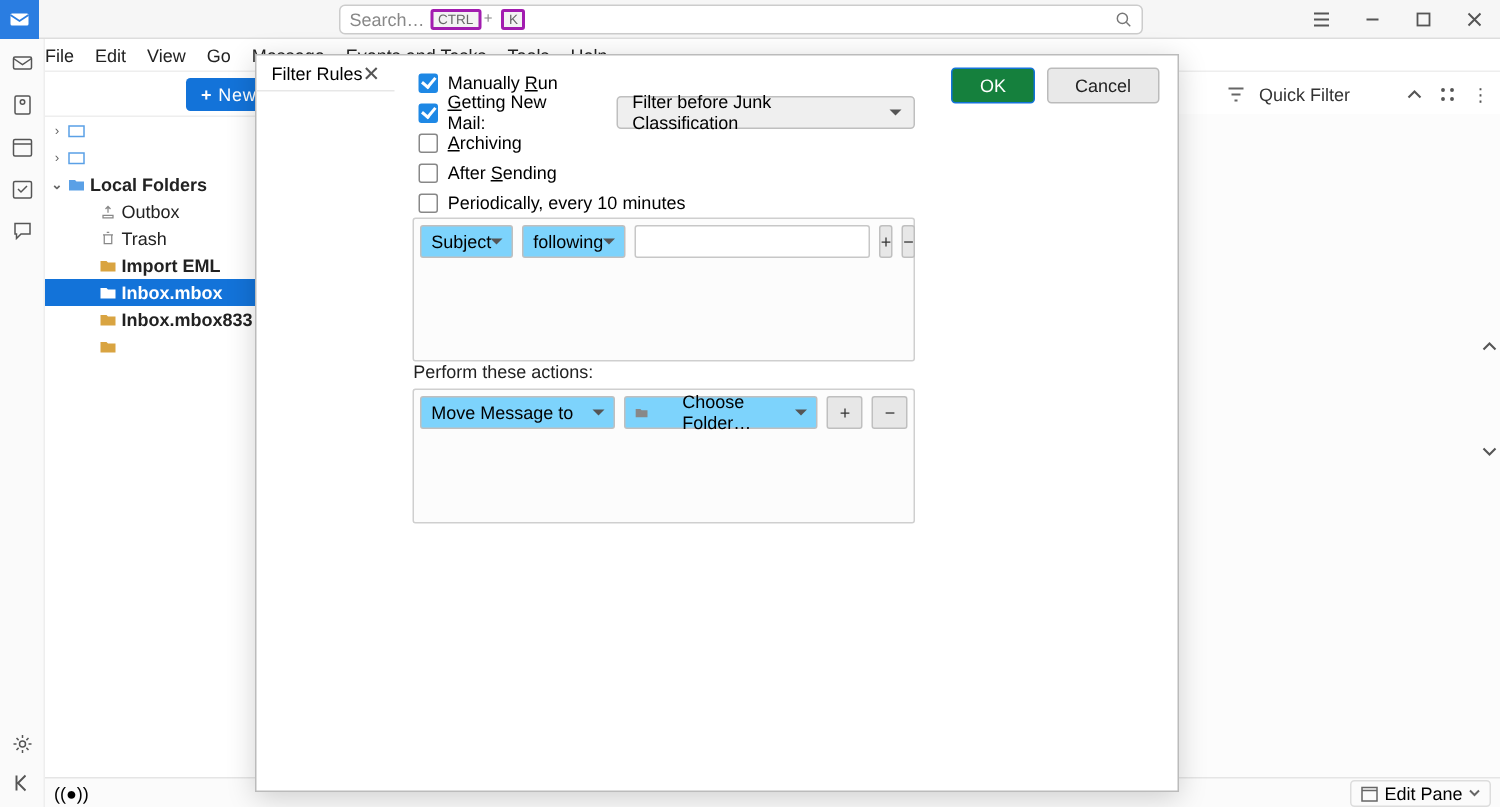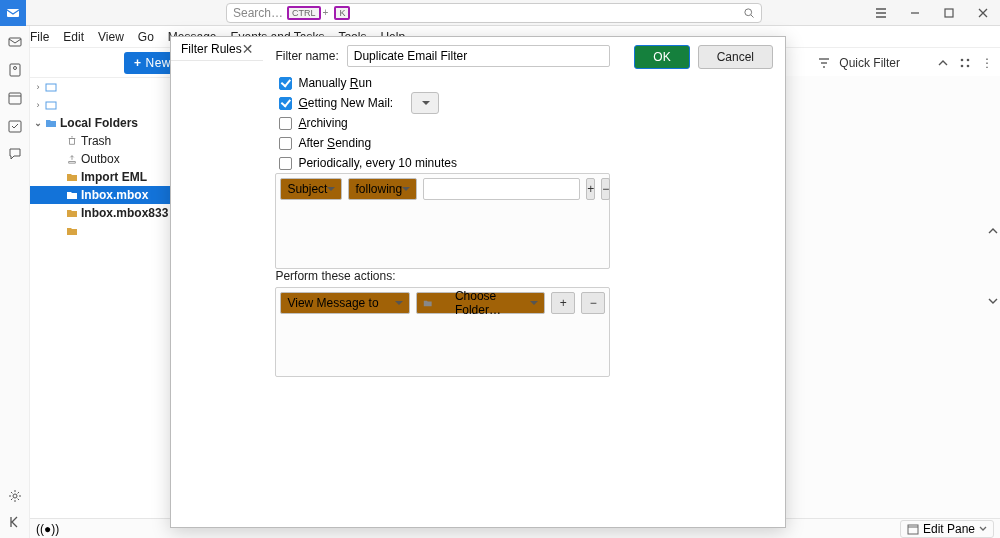--- a/index.html
+++ b/index.html
@@ -74,21 +74,21 @@
 .chev-down::after { content: ""; display:inline-block; border: 4px solid transparent; border-top-color: #555; transform: translateY(2px);}
 
 .radio-row { display: flex; align-items: center; gap: 40px; margin: 18px 0 6px 0; padding-left: 4px;}
 .radio { width: 13px; height: 13px; border-radius: 50%; border: 1px solid #777; display:inline-flex; align-items:center; justify-content:center; margin-right:4px; background:#fff;}
 .radio.checked { border-color: #1e88e5; }
 .radio.checked::after { content: ""; width: 7px; height: 7px; background: #1e88e5; border-radius: 50%; }
 .radio-opt { display:flex; align-items:center; }
 
 .cond-box { border: 1px solid #cfcfcf; border-radius: 2px; padding: 4px; min-height: 96px; background:#fcfcfc;}
 .cond-row { display: flex; align-items: center; gap: 6px; }
-.select { display:flex; align-items:center; justify-content:space-between; border: 1px solid #bfbfbf; background: #a16207; border-radius: 2px; height: 22px; padding: 0 6px; }
+.select { display:flex; align-items:center; justify-content:space-between; border: 1px solid #bfbfbf; background: #7dd3fc; border-radius: 2px; height: 22px; padding: 0 6px; }
 .select.w1 { width: 158px; }
 .select.w2 { width: 158px; }
 .value-input { flex: 1; height: 22px; border: 1px solid #c7c7c7; border-radius: 2px; background:#fff;}
 .sq-btn { width: 24px; height: 22px; border: 1px solid #bfbfbf; background: #e7e7e7; border-radius: 2px; display:flex; align-items:center; justify-content:center; color:#333;}
 
 .section-label { margin-bottom: 4px; color: #222; }
 .action-box { border: 1px solid #cfcfcf; border-radius: 2px; padding: 4px; min-height: 90px; background:#fcfcfc;}
 .select.wa { width: 130px; }
 .select.wf { flex: 1; display:flex; align-items:center; gap:4px;}
 
@@ -238,29 +238,29 @@
       </div>
     <div class="tree-row bold">
         <span class="tw">⌄</span>
         <svg class="folder-ic" viewBox="0 0 12 10">
           <path d="M1 2h4l1 1h5v6H1z" fill="#5aa0e6"></path>
         </svg>
         <span>Local Folders</span>
       </div>
     <div class="tree-row indent-2">
         <svg class="folder-ic" viewBox="0 0 12 12">
-          <path d="M3 3h6v7H3zM2 3h8M5 1h2" stroke="#888" fill="none"></path>
-        </svg>
-        <span>Trash</span>
+          <path d="M2 9h8v2H2zM6 2v5M4 4l2-2 2 2" stroke="#888" fill="none"></path>
+        </svg>
+        <span>Outbox</span>
       </div>
     <div class="tree-row indent-2">
         <svg class="folder-ic" viewBox="0 0 12 12">
-          <path d="M2 9h8v2H2zM6 2v5M4 4l2-2 2 2" stroke="#888" fill="none"></path>
-        </svg>
-        <span>Outbox</span>
+          <path d="M3 3h6v7H3zM2 3h8M5 1h2" stroke="#888" fill="none"></path>
+        </svg>
+        <span>Trash</span>
       </div>
     <div class="tree-row bold indent-2">
         <svg class="folder-ic" viewBox="0 0 12 10">
           <path d="M1 2h4l1 1h5v6H1z" fill="#d9a441"></path>
         </svg>
         <span>Import EML</span>
       </div>
     <div class="tree-row bold indent-2 selected">
         <svg class="folder-ic" viewBox="0 0 12 10">
           <path d="M1 2h4l1 1h5v6H1z" fill="#fff"></path>
@@ -307,34 +307,31 @@
       </svg>
   </div>
 </div>
 
 <div class="dialog">
   <div class="dlg-title">
     <span>Filter Rules</span>
     <span class="close">✕</span>
   </div>
   <div class="dlg-body">
-    <div class="row">
-      <span class="label">Filter name:</span>
-      <input class="txt-input" value="Duplicate Email Filter" style="">
-    </div>
 
     <div class="check-row">
       <span class="checkbox checked"></span>
       <span>Manually <span class="underline-letter">R</span>un</span>
     </div>
     <div class="check-row" style="g.ap:10px">
       <span class="checkbox checked"></span>
       <span><span class="underline-letter">G</span>etting New Mail:</span>
       <span style="width:6px"></span>
       <span class="select-pill">
+        <span>Filter before Junk Classification</span>
         <span class="chev-down"></span>
       </span>
     </div>
     <div class="check-row">
       <span class="checkbox"></span>
       <span><span class="underline-letter">A</span>rchiving</span>
     </div>
     <div class="check-row">
       <span class="checkbox"></span>
       <span>After <span class="underline-letter">S</span>ending</span>
@@ -358,21 +355,21 @@
         <input class="value-input" style="">
         <div class="sq-btn">+</div>
         <div class="sq-btn">−</div>
       </div>
     </div>
 
     <div class="section-label">Perform these actions:</div>
     <div class="action-box">
       <div class="cond-row">
         <div class="select wa">
-            <span>View Message to</span>
+            <span>Move Message to</span>
             <span class="chev-down"></span>
           </div>
         <div class="select wf">
           <span style="display:flex;align-items:center;gap:22px">
               <svg width="12" height="10" viewBox="0 0 12 10">
                 <path d="M1 2h4l1 1h5v6H1z" fill="#888"></path>
               </svg>
               <span>Choose Folder…</span>
             </span>
           <span class="chev-down"></span>

